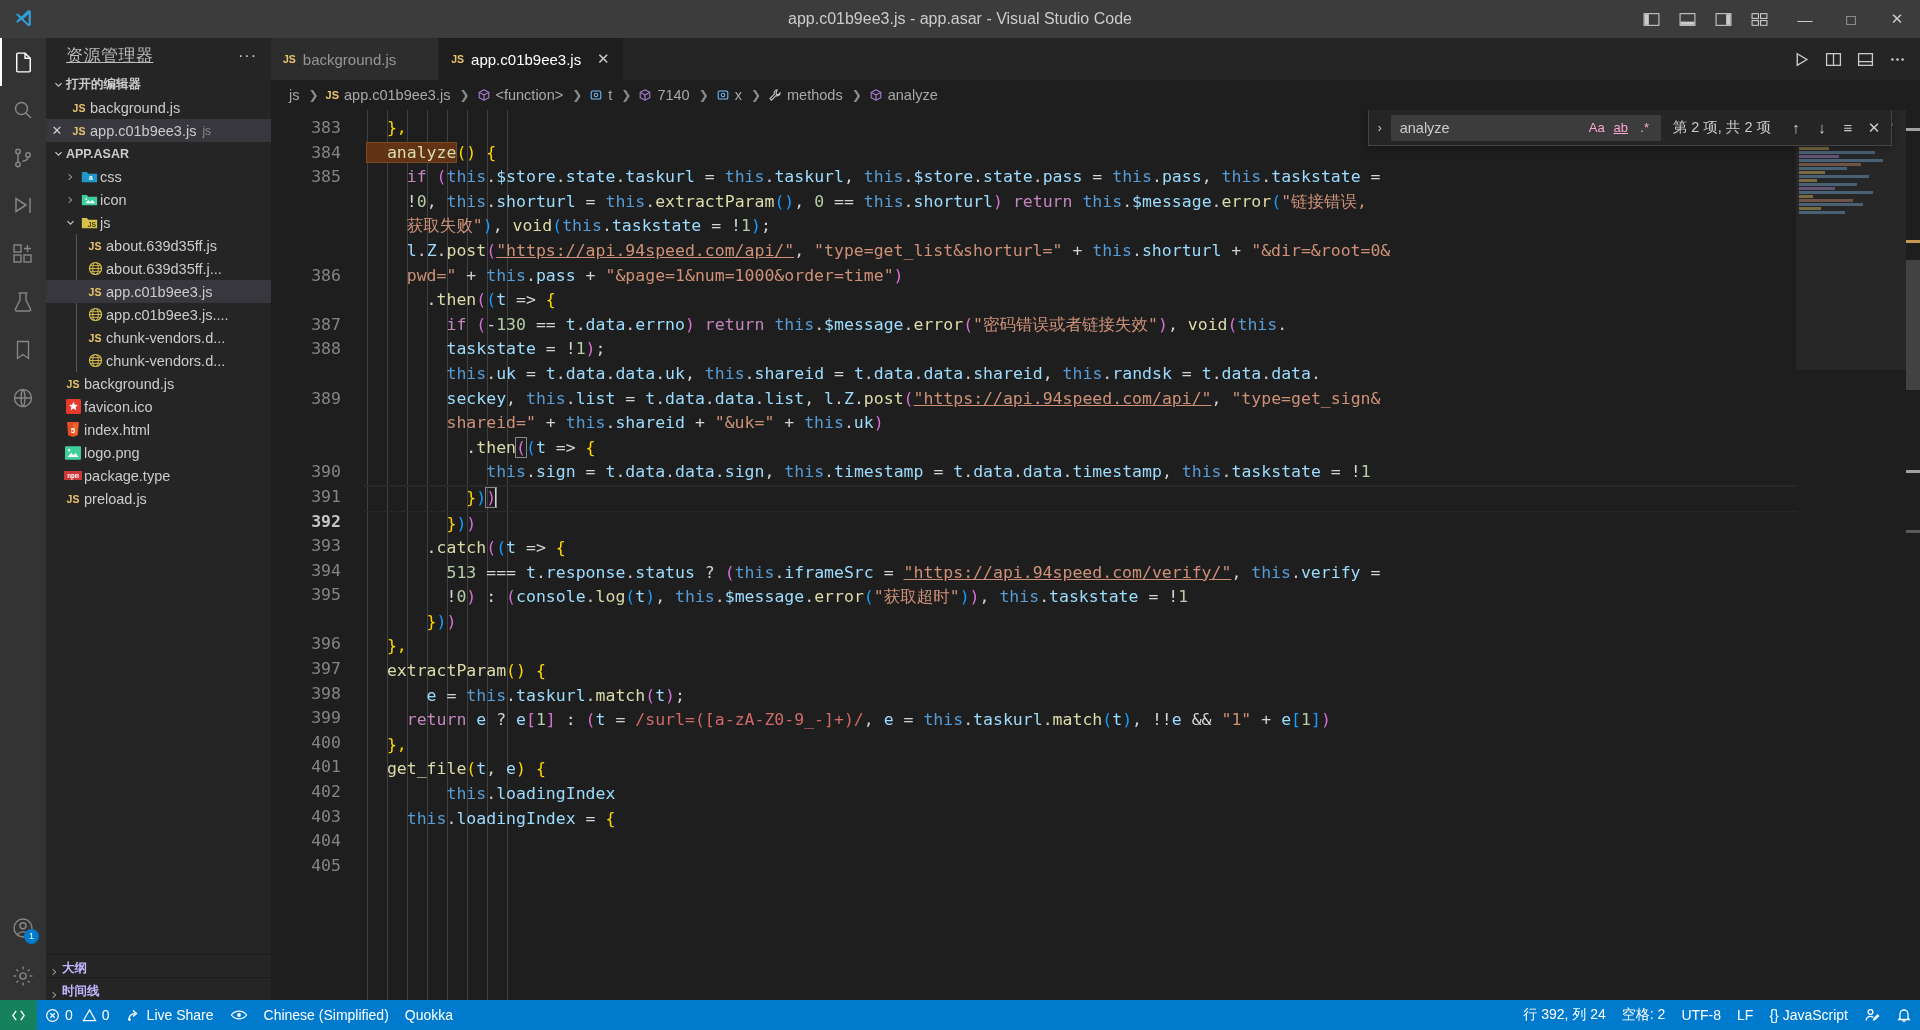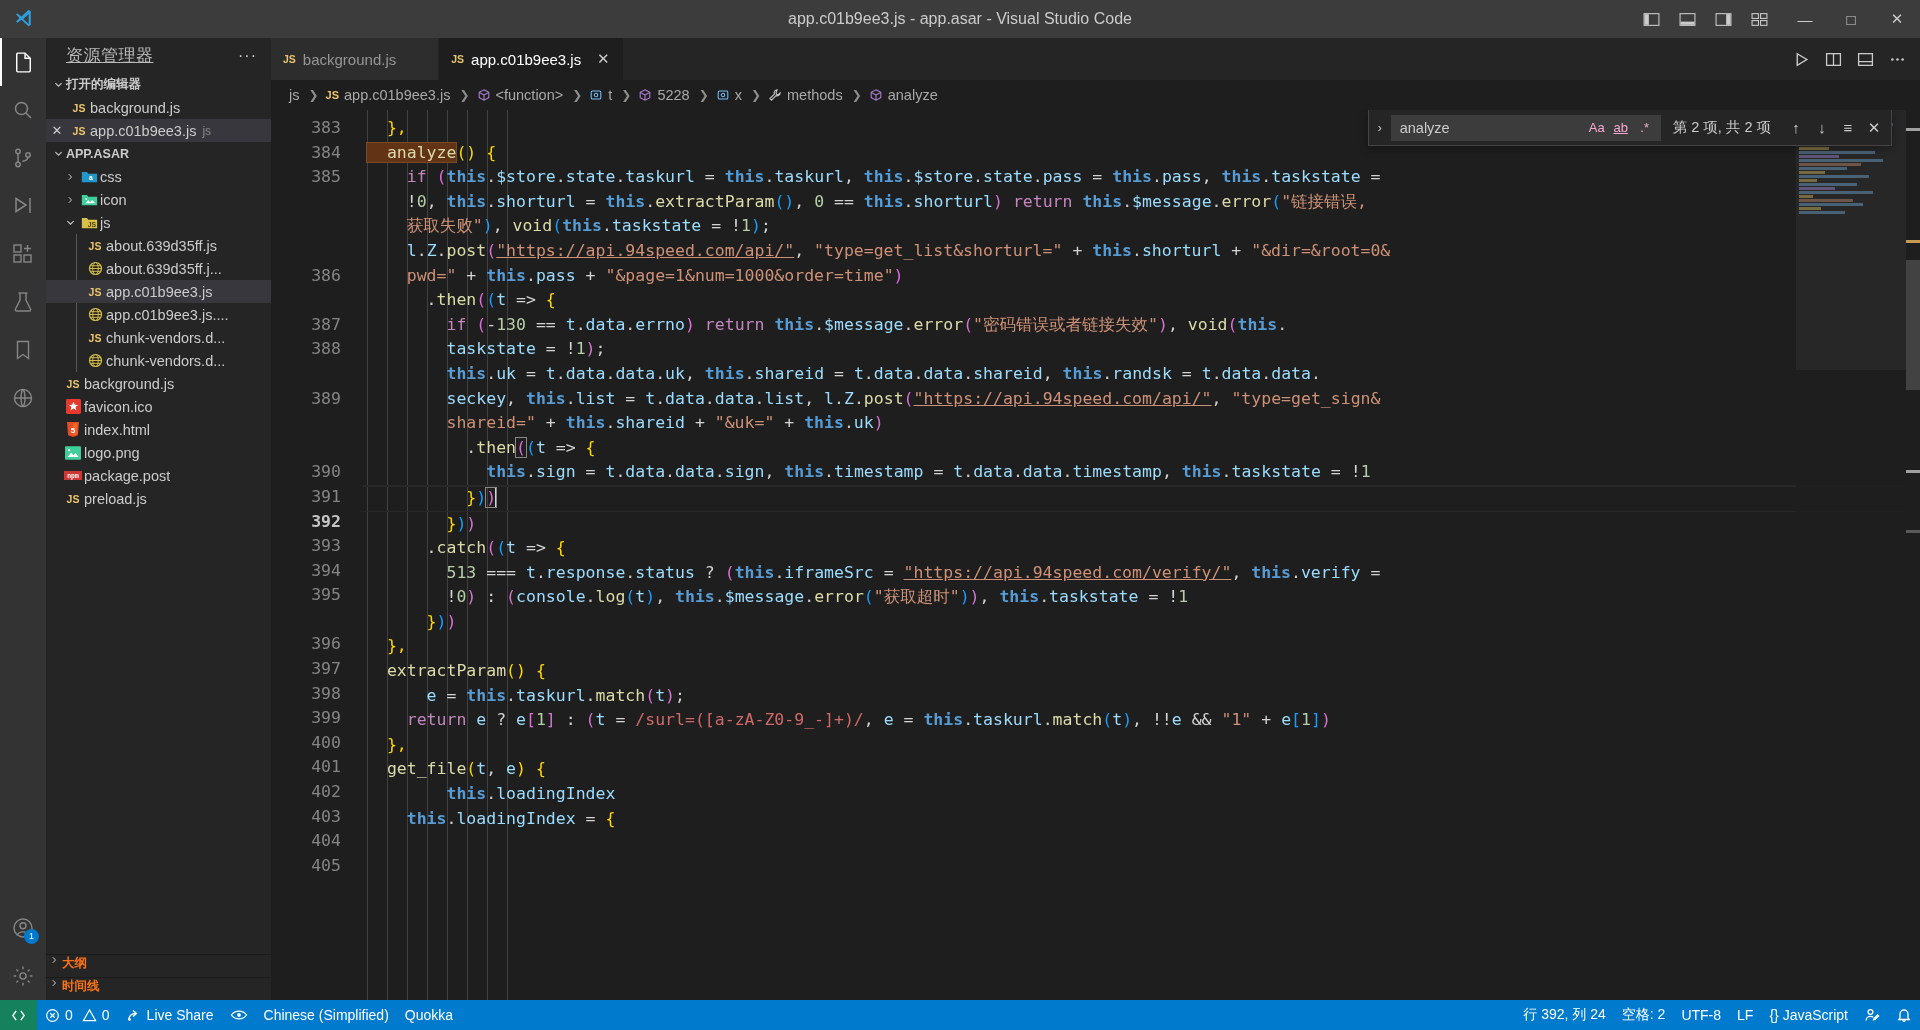--- a/index.html
+++ b/index.html
@@ -80,21 +80,21 @@
   .ficon {
     width: 22px; display:inline-flex; align-items:center; justify-content:center;
     font-size: 10.5px; font-weight: bold; flex: 0 0 22px;
   }
   .ficon.js { color: #e9c46a; font-family:"Liberation Sans",sans-serif; }
   .rlabel { overflow:hidden; text-overflow: ellipsis; }
   .rsuffix { color: #8a8a8a; font-size: 12px; margin-left: 6px; }
   .tree-guide { position:absolute; left:30px; top:0; bottom:0; width:1px; background:#585858; }
   .sidebar-bottom { margin-top: auto; }
   .collapsed-sec {
-    height: 23px; display:flex; align-items:flex-start; font-size:12.5px; font-weight:bold; color:#f97316;
+    height: 23px; display:flex; align-items:flex-end; font-size:12.5px; font-weight:bold; color:#c4b5fd;
     border-top: 1px solid #1b1b1b;
   }
 
   
   .editor-area { flex: 1; display: flex; flex-direction: column; min-width: 0; background:#1e1e1e; }
   .tabbar { height: 42px; background: #252526; display: flex; flex: 0 0 42px; position:relative; }
   .tab {
     display: flex; align-items: center; padding: 0 10px 0 12px; font-size: 15px; color: #969696;
     background: #2d2d2d; border-right: 1px solid #252526; min-width: 120px; cursor: pointer;
     position: relative;
@@ -130,21 +130,21 @@
   .gutter .ln { height: 24.6px; }
   .gutter .ln.current { color: #c6c6c6; font-weight:bold;text-align:right; }
   .codelines { flex: 1; padding-top: 6px; position: relative; min-width:0; overflow:hidden; }
   .cl { min-height: 24.6px; white-space: pre-wrap; padding-left: 4px; position: relative; }
   .cl.cur-line-top { box-shadow: inset 0 1px 0 #282828; }
 
   
   .indent-guides { position:absolute; top:0; left:0; right:0; bottom:0; pointer-events:none; }
   .ig { position:absolute; top:0; bottom:0; width:1px; background:#404040; }   
   .t-ctl  { color:#c586c0; }
-  .t-this { color:#569cd6;font-weight:bold; }
+  .t-this { color:#569cd6; }
   .t-prop { color:#9cdcfe; }
   .t-fn   { color:#dcdcaa; }
   .t-str  { color:#ce9178; }
   .t-num  { color:#b5cea8; }
   .t-op   { color:#d4d4d4; }
   .t-b1   { color:#ffd700; }
   .t-b2   { color:#da70d6; }
   .t-b3   { color:#179fff; }
   .t-var  { color:#9cdcfe; }
   .t-re   { color:#d16969; }
@@ -508,21 +508,21 @@
         <span class="rlabel">logo.png</span>
       </div>
       <div class="row">
         <span style="width:16px"></span>
         <span class="ficon">
           <svg width="18" height="9" viewBox="0 0 20 10">
               <rect width="20" height="10" fill="#cb3837"></rect>
               <text x="10" y="8" font-size="7" fill="#fff" text-anchor="middle" font-family="Liberation Mono" font-weight="bold">npm</text>
             </svg>
         </span>
-        <span class="rlabel">package.post</span>
+        <span class="rlabel">package.type</span>
       </div>
       <div class="row">
         <span style="width:16px"></span>
         <span class="ficon js">JS</span>
         <span class="rlabel">preload.js</span>
       </div>
 
       <div class="sidebar-bottom">
         <div class="collapsed-sec">
           <span class="twisty">
@@ -614,21 +614,21 @@
           <span>t</span>
         </span>
         <span class="bc-sep">❯</span>
         <span class="bc">
           <span>
               <svg width="14" height="14" viewBox="0 0 16 16" fill="none" stroke="#b180d7" stroke-width="1.2">
                 <path d="M8 2 13.5 5v6L8 14 2.5 11V5z"></path>
                 <path d="M8 8 13.5 5M8 8v6M8 8 2.5 5"></path>
               </svg>
             </span>
-          <span>5228</span>
+          <span>7140</span>
         </span>
         <span class="bc-sep">❯</span>
         <span class="bc">
           <span>
               <svg width="14" height="14" viewBox="0 0 16 16" fill="none" stroke="#75beff" stroke-width="1.2">
                 <rect x="2.5" y="3.5" width="11" height="9" rx="1.5"></rect>
                 <circle cx="8" cy="8" r="2"></circle>
               </svg>
             </span>
           <span>x</span>

